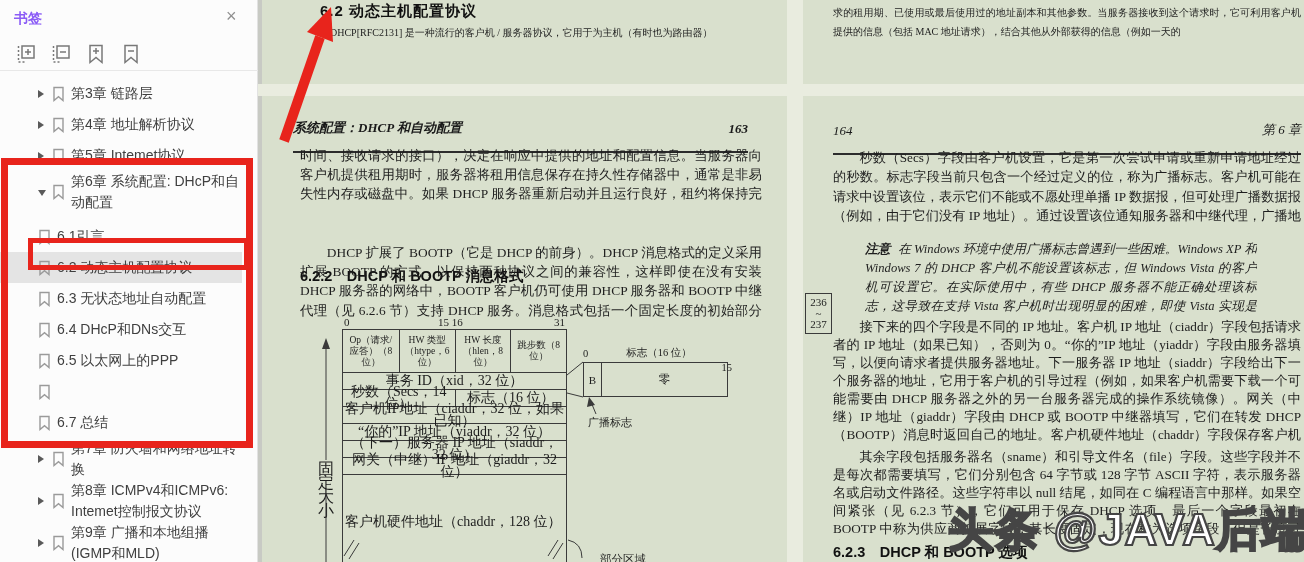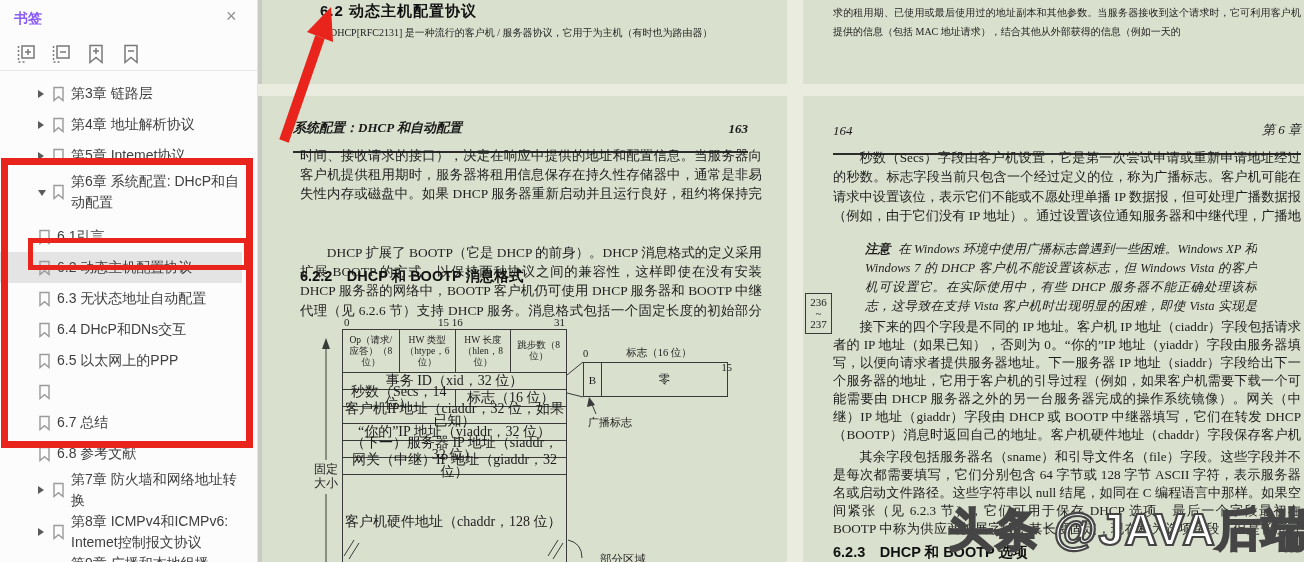--- a/index.html
+++ b/index.html
@@ -82,21 +82,21 @@
   .ftable { position:absolute; left:84px; top:14px; width:225px; }
   .frow { display:flex; border:1px solid #3a3a3a; margin-top:-1px; background:transparent; }
   .fcell { display:flex; align-items:center; justify-content:center; text-align:center;
            font-size:14px; line-height:12px; padding:1px 2px; }
   .fcell + .fcell { border-left:1px solid #3a3a3a; }
   .r1 { height:44px; } .r1 .fcell { flex:1 1 25%; font-size:9.5px; line-height:11px; }
   .rs { height:18px; } .rs .fcell { flex:1 1 100%; }
   .r3 .fcell { flex:1 1 50%; }
   .r8 { height:95px; } .r9 { height:32px; }
   .fixedlabel { position:absolute; left:55px; top:146px; width:26px; text-align:center;
-                font-size:12px; line-height:14px; }
+                font-size:16px; line-height:14px; }
   .breakout { position:absolute; left:325px; top:46px; width:145px; height:35px;
               border:1px solid #3a3a3a; display:flex; }
   .breakout .bcell { flex:0 0 18px; border-right:1px solid #3a3a3a; display:flex; align-items:center;
                      justify-content:center; font-size:11px; }
   .breakout .zcell { flex:1; display:flex; align-items:center; justify-content:center; font-size:11.5px; }
   .bo-labels { position:absolute; left:325px; top:32px; width:145px; font-size:10.5px; }
   .bo-labels .z { position:absolute; left:0; top:0; }
   .bo-labels .t { position:absolute; left:26px; top:-2px; width:100px; text-align:center; }
   .bo-labels .f { position:absolute; right:-4px; top:14px; }
   .bcast { position:absolute; left:330px; top:99px; font-size:11px; }
@@ -244,28 +244,20 @@
         </span>
     </div>
     <div class="bm-row lvl1">
       <span class="bm-ic">
           <svg width="13" height="16" viewBox="0 0 13 16" fill="none" stroke="#9a9a9a" stroke-width="1.4">
             <path d="M2 1.5h9v13l-4.5-3.8L2 14.5z"></path>
           </svg>
         </span>
       <span class="bm-label">6.7 总结</span>
     </div>
-    <div class="bm-row lvl1">
-      <span class="bm-ic">
-          <svg width="13" height="16" viewBox="0 0 13 16" fill="none" stroke="#9a9a9a" stroke-width="1.4">
-            <path d="M2 1.5h9v13l-4.5-3.8L2 14.5z"></path>
-          </svg>
-        </span>
-      <span class="bm-label">6.8 参考文献</span>
-    </div>
 
     <div class="bm-row lvl0">
       <span class="caret">
           <span class="tri-r"></span>
         </span>
       <span class="bm-ic">
           <svg width="13" height="16" viewBox="0 0 13 16" fill="none" stroke="#9a9a9a" stroke-width="1.4">
             <path d="M2 1.5h9v13l-4.5-3.8L2 14.5z"></path>
           </svg>
         </span>

